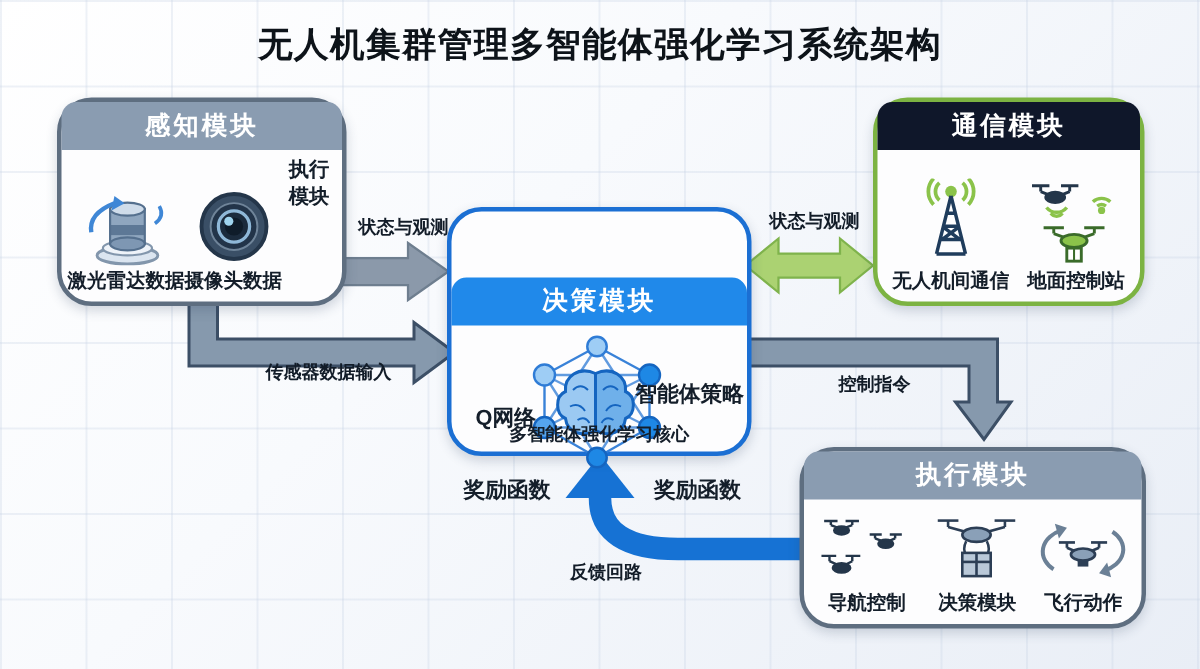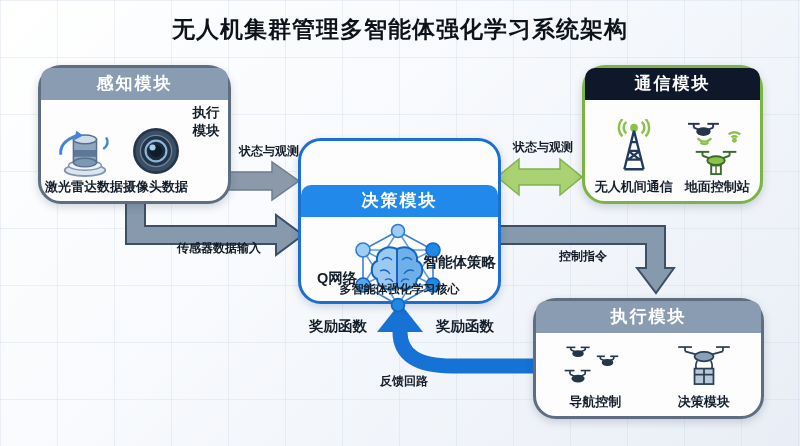--- a/index.html
+++ b/index.html
@@ -215,17 +215,35 @@
               <path d="M28,24 Q25,30 28,35 M44,24 Q47,30 44,35" fill="none"></path>
             </g>
             <g stroke="#2c3e55" stroke-width="2">
               <rect x="25" y="33" width="22" height="18" fill="#b9c8d8"></rect>
               <line x1="36" y1="33" x2="36" y2="51"></line>
                 <line x1="25" y1="40" x2="47" y2="40"></line>
             </g>
           </svg>
           <div class="item-label">决策模块</div>
         </div>
+        <div class="icon-col">
+          <svg width="60" height="50" viewBox="0 0 64 56">
+            <path d="M10,42 A22,17 0 0 1 16,13" fill="none" stroke="#6b8096" stroke-width="3"></path>
+            <path d="M11,8 L20,11 L14,19 Z" fill="#6b8096"></path>
+            <path d="M54,14 A22,17 0 0 1 48,43" fill="none" stroke="#6b8096" stroke-width="3"></path>
+            <path d="M53,48 L44,45 L50,37 Z" fill="#6b8096"></path>
+            <g stroke="#2c3e55" stroke-width="2" fill="#8aa0b8">
+              <line x1="14" y1="22" x2="26" y2="22"></line>
+                <line x1="38" y1="22" x2="50" y2="22"></line>
+              <line x1="20" y1="22" x2="20" y2="26"></line>
+                <line x1="44" y1="22" x2="44" y2="26"></line>
+              <path d="M20,26 L32,31 L44,26" fill="none"></path>
+              <ellipse cx="32" cy="31" rx="9" ry="4.5"></ellipse>
+              <rect x="28" y="35" width="8" height="5" fill="#2c3e55" stroke="none"></rect>
+            </g>
+          </svg>
+          <div class="item-label">飞行动作</div>
+        </div>
       </div>
     </div>
   </div>
 
 </div>
 
 </body></html>

